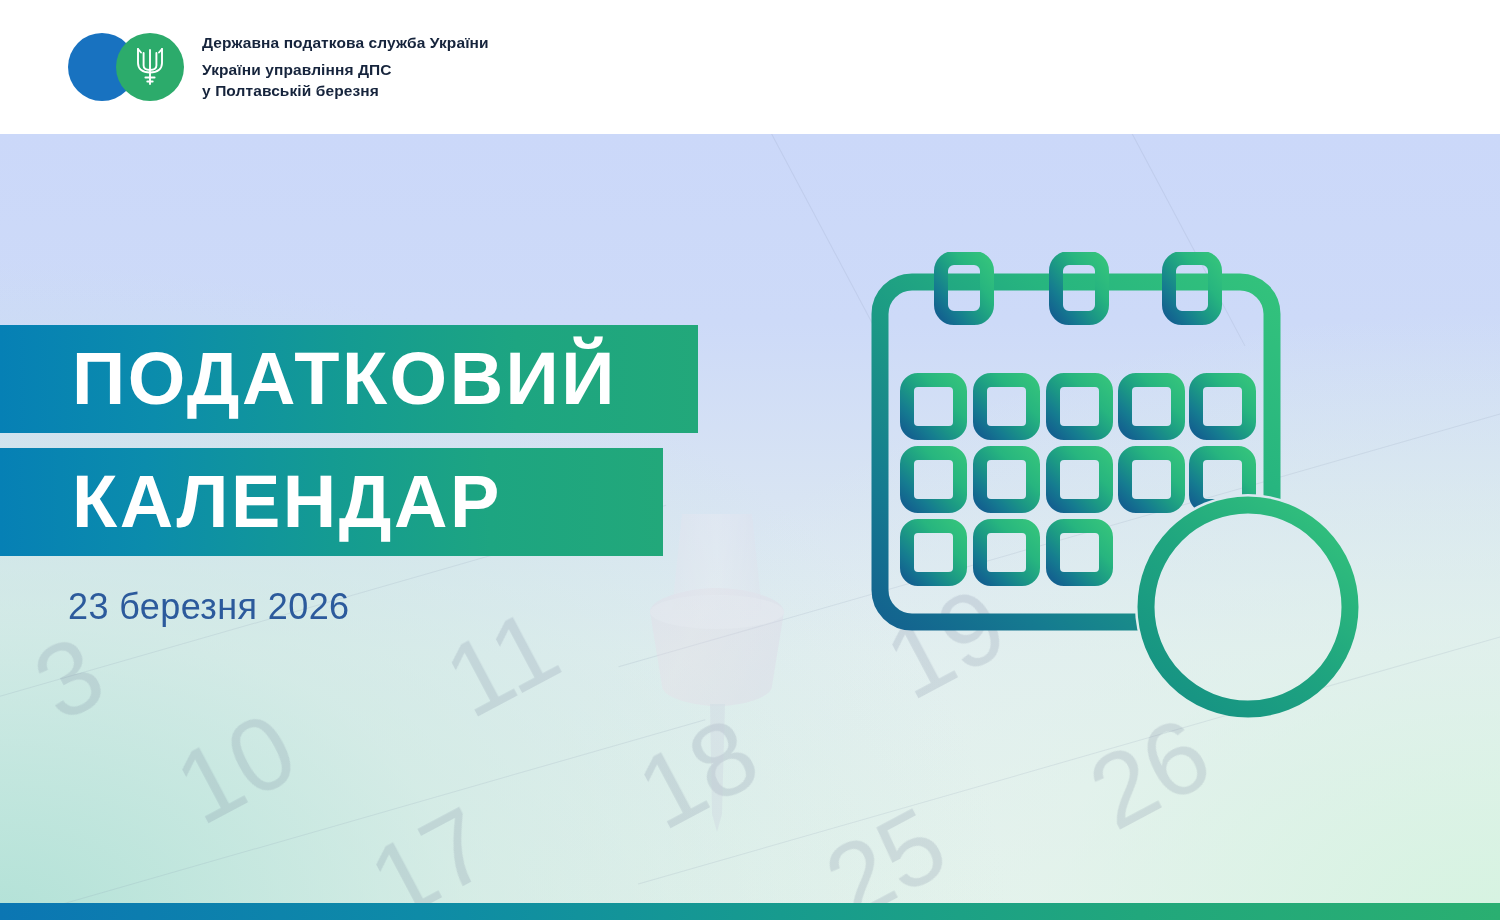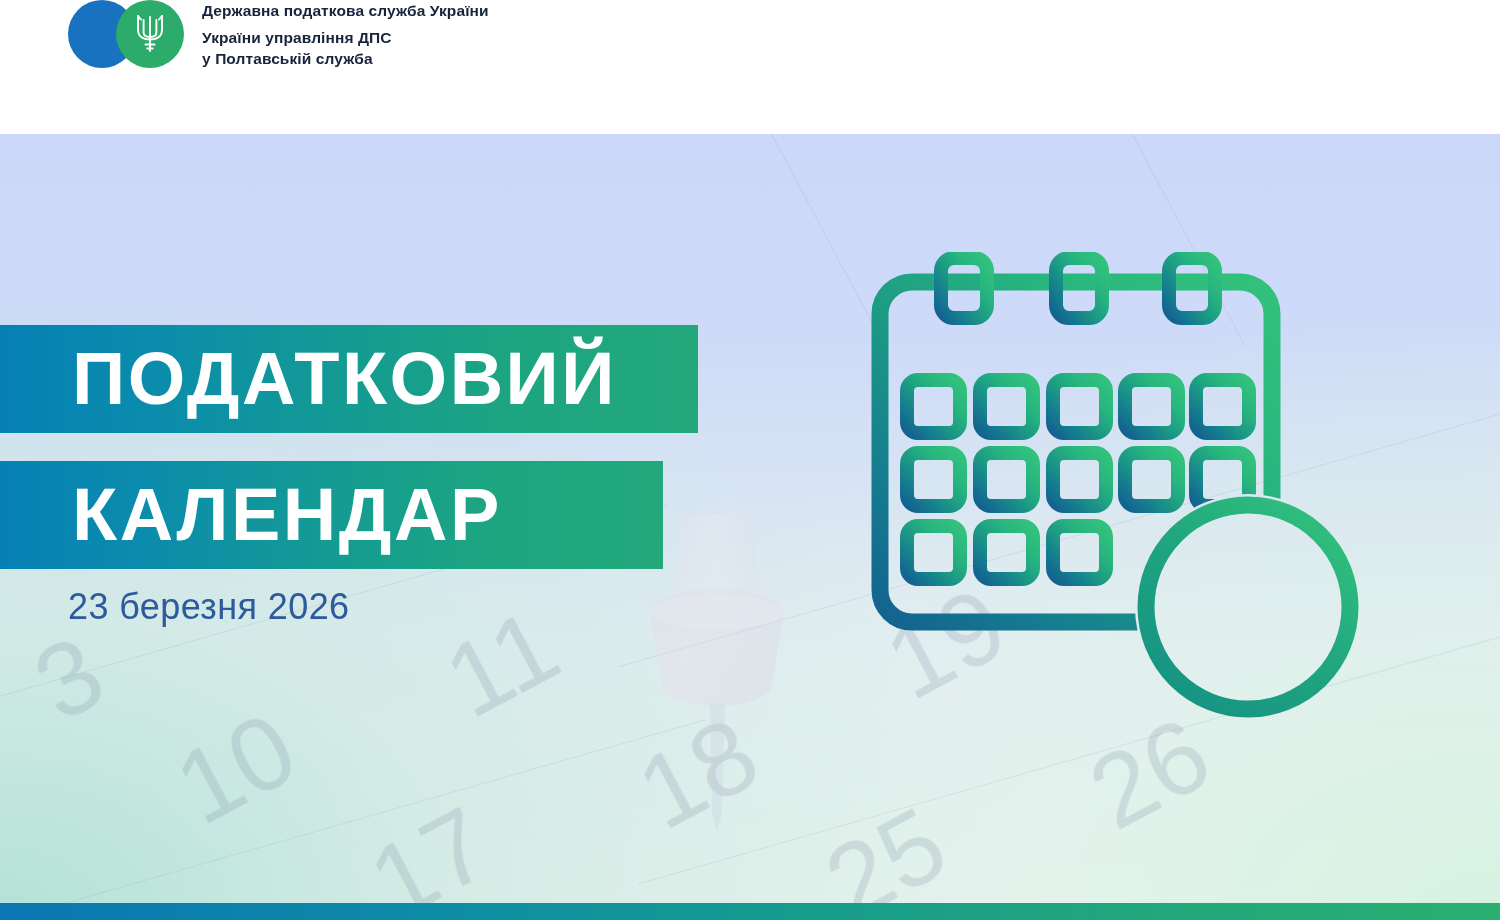--- a/index.html
+++ b/index.html
@@ -21,20 +21,21 @@
   }
 
   
   #header {
     position: absolute;
     left: 0; top: 0;
     width: 1500px;
     height: 134px;
     background: #ffffff;
     display: flex;
+    align-items: center;
     z-index: 40;
   }
 
   #logo-mark {
     position: relative;
     margin-left: 68px;
     width: 116px;
     height: 68px;
     flex: none;
   }
@@ -115,21 +116,21 @@
     left: 0; top: 325px;
     z-index: 20;
   }
   .title-bar {
     position: relative;
     display: flex;
     align-items: center;
     height: 108px;
     background: linear-gradient(90deg, #0680B5 0%, #0B8CAC 22%, #149B92 50%, #1DA581 74%, #22A87A 100%);
   }
-  #title-bar-1 { width: 698px; margin-bottom: 28px; }
+  #title-bar-1 { width: 698px; margin-bottom: 15px; }
   #title-bar-2 { width: 663px; }
 
   .title-text {
     color: #ffffff;
     font-family: "Liberation Sans", sans-serif;
     font-weight: bold;
     font-size: 74px;
     line-height: 74px;
     letter-spacing: 2.5px;
     white-space: nowrap;
@@ -228,21 +229,21 @@
           <path d="M13.3 35.5 L18.7 35.5"></path>
           <path d="M4 3 L7 6.5"></path>
           <path d="M28 3 L25 6.5"></path>
         </g>
       </svg>
     </div>
 
     <div id="org-text">
       <div class="org-line org-line-1">Державна податкова служба України</div>
       <div class="org-line">України управління ДПС</div>
-      <div class="org-line">у Полтавській служба</div>
+      <div class="org-line">у Полтавській березня</div>
     </div>
 
   </div>
 
   <div id="title-block">
     <div class="title-bar" id="title-bar-1">
       <span class="title-text">ПОДАТКОВИЙ</span>
     </div>
     <div class="title-bar" id="title-bar-2">
       <span class="title-text">КАЛЕНДАР</span>

